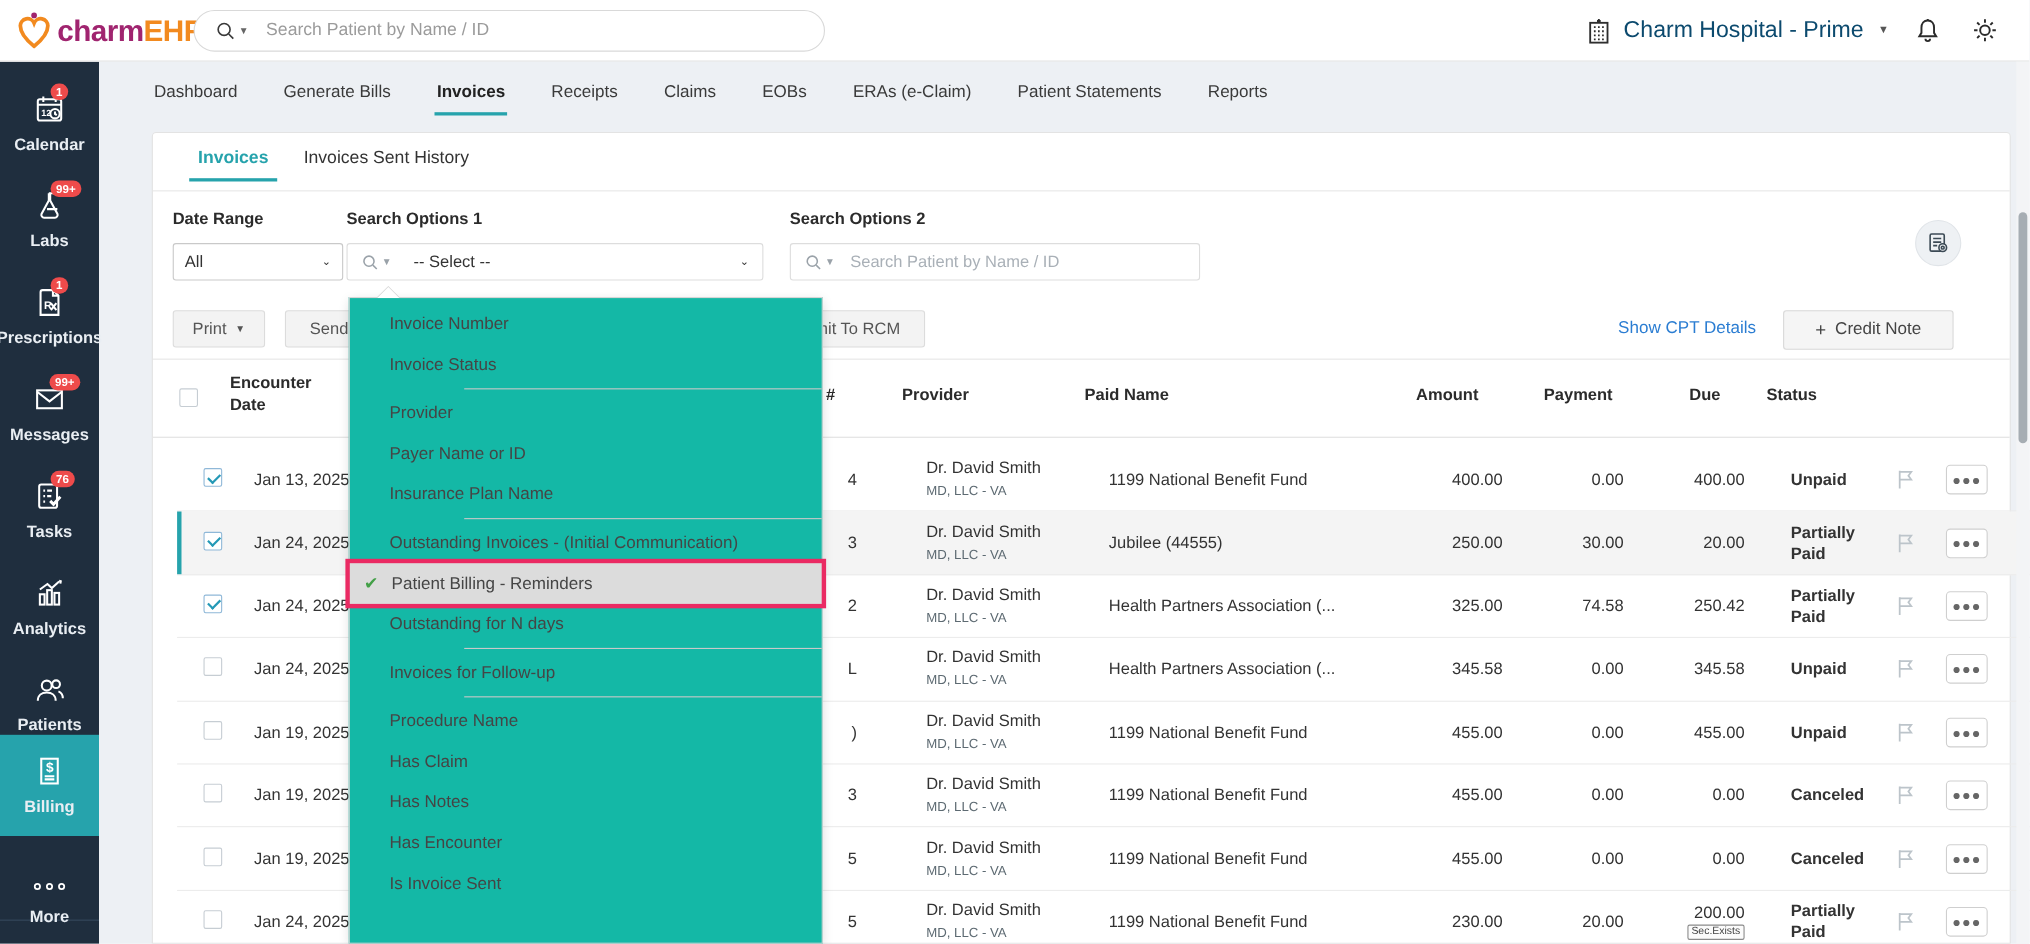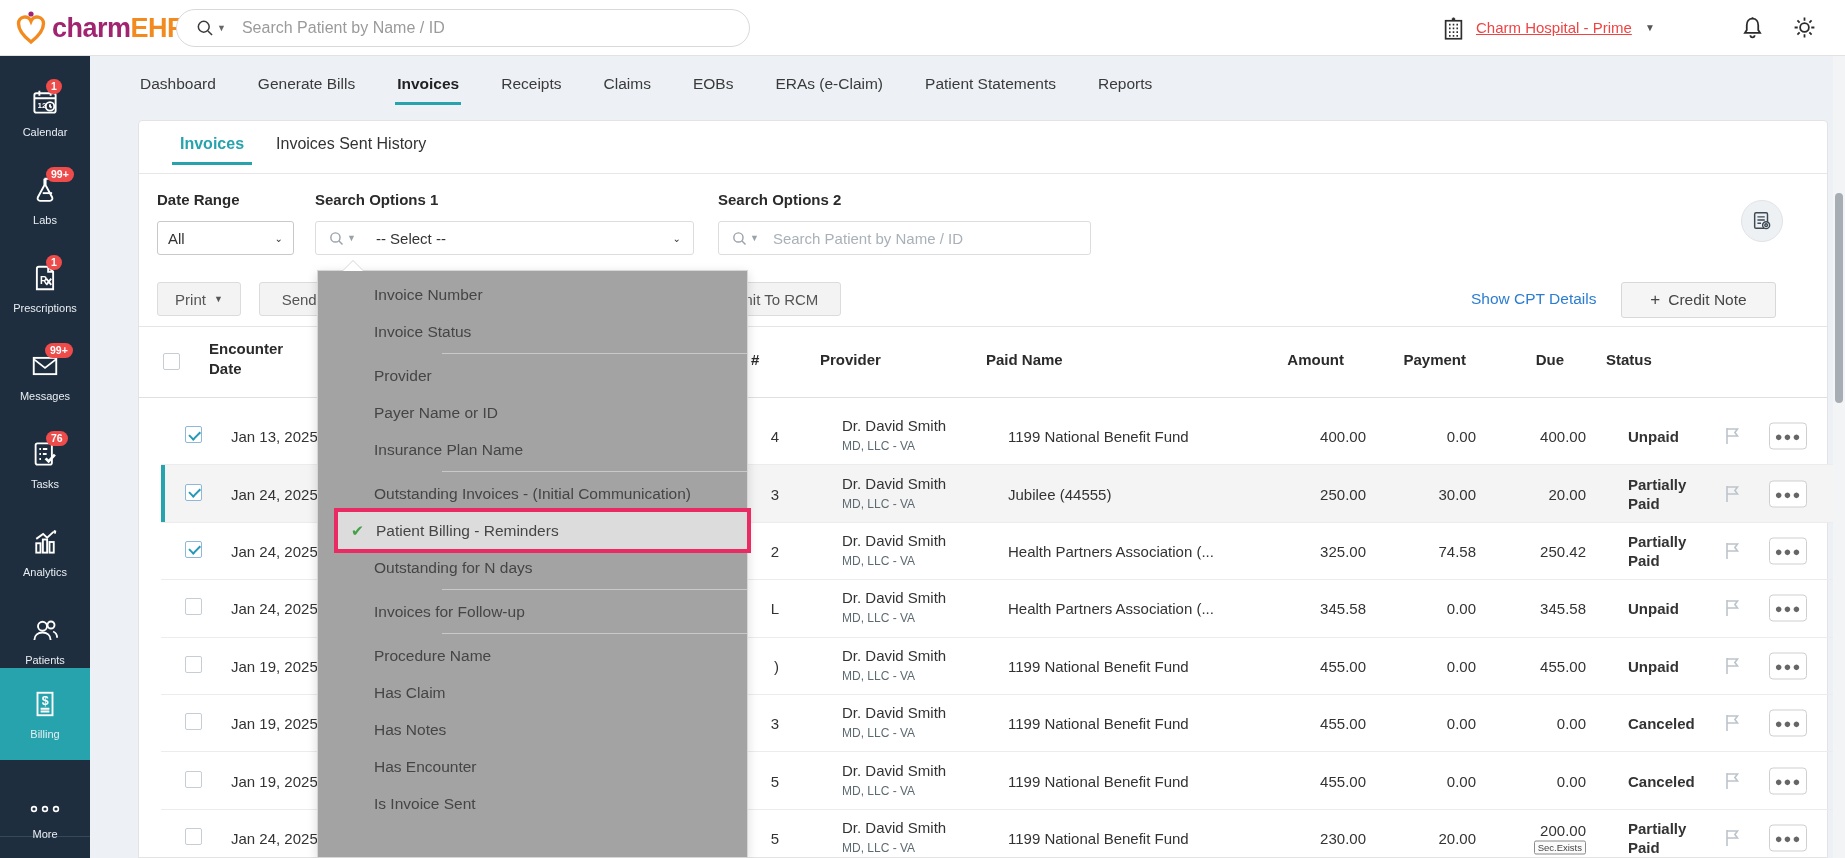--- a/index.html
+++ b/index.html
@@ -13,50 +13,50 @@
   .logo { position:absolute; left:14px; top:10px; display:flex; align-items:center; }
   .logo-heart { width:34px; height:36px; }
   .logo-text { font-size:27px; font-weight:800; letter-spacing:-0.5px; margin-left:4px; }
   .logo-charm { color:#a0246f; } .logo-ehr { color:#f28a1f; font-weight:700; }
   .top-search { position:absolute; left:176px; top:9px; width:574px; height:38px; border:1px solid #d9d9d9; border-radius:19px; background:#fff; display:flex; align-items:center; padding-left:18px; }
   .mag-combo { display:flex; align-items:center; color:#444; }
   .mag-combo .caret { font-size:9px; color:#666; margin-left:2px; }
   .top-search input { border:none; outline:none; font-size:16px; color:#444; margin-left:16px; width:440px; font-family:inherit; background:transparent; }
   .top-search input::placeholder { color:#9b9b9b; }
   .org-switch { position:absolute; left:1440px; top:14px; display:flex; align-items:center; gap:9px; }
-  .org-name { font-size:15px; color:#ef4444;text-decoration:underline; }
+  .org-name { font-size:21px; color:#0c4a6e; }
   .dd-caret { font-size:10px; color:#555; margin-left:4px; }
   .top-icon { position:absolute; top:15px; cursor:pointer; }
   .bell-icon { left:1740px; } .gear-icon { left:1792px; }
   
   .sidebar { position:absolute; left:0; top:56px; width:90px; height:802px; background:#1f2e3e; z-index:55; }
   .side-item { position:absolute; left:0; width:90px; height:84px; display:flex; flex-direction:column; align-items:center; justify-content:center; cursor:pointer; }
   .side-item .icon-wrap { position:relative; height:32px; }
-  .side-item .lbl { color:#e9eef3; font-size:11px; margin-top:7px; font-weight:400; }
+  .side-item .lbl { color:#e9eef3; font-size:15px; margin-top:7px; font-weight:700; }
   .side-item.active { background:#26a3ac; height:92px; }
   .badge { position:absolute; top:-8px; left:16px; background:#ee4b4b; color:#fff; font-size:10.5px; font-weight:700; border-radius:9px; padding:1.5px 5px; line-height:12px; white-space:nowrap; }
   .more-divider { position:absolute; left:0; top:780px; width:90px; border-top:1px solid #35495d; }
   
   .nav-row { position:absolute; left:90px; top:56px; width:1755px; height:55px; display:flex; align-items:center; padding-left:50px; gap:42px; }
   .nav-tab { font-size:15.5px; color:#3a3a3a; cursor:pointer; position:relative; white-space:nowrap; }
   .nav-tab.active { font-weight:700; color:#222; }
   .nav-tab.active::after { content:""; position:absolute; left:-2px; right:-2px; bottom:-12px; height:3px; background:#26a3ac; }
   .new-invoice-btn { position:absolute; left:1702px; top:8px; width:104px; height:37px; background:#f4a32a; border:none; border-radius:4px; color:#fff; font-size:15px; display:flex; align-items:center; justify-content:center; gap:7px; cursor:pointer; font-family:inherit; }
   .new-invoice-btn .plus { font-size:18px; font-weight:700; line-height:1; }
   
   .card { position:absolute; left:138px; top:120px; width:1690px; height:738px; background:#fff; border:1px solid #e3e3e3; border-radius:4px 4px 0 0; }
   .card-tabs { position:absolute; left:41px; top:14px; display:flex; gap:32px; }
   .card-tab { font-size:16px; color:#333; padding-bottom:12px; cursor:pointer; position:relative; white-space:nowrap; }
   .card-tab.active { color:#26a3ac; font-weight:700; }
   .card-tab.active::after { content:""; position:absolute; left:-8px; right:-8px; bottom:0; height:3px; background:#26a3ac; }
   .card-divider { position:absolute; left:0; top:52px; width:100%; border-top:1px solid #e7e7e7; }
   .filter-label { position:absolute; top:70px; font-size:15px; font-weight:700; color:#2b2b2b; }
   .fl-date { left:18px; } .fl-s1 { left:176px; } .fl-s2 { left:579px; }
   .select-box { position:absolute; top:100px; height:34px; border:1px solid #c9c9c9; border-radius:3px; background:#fff; display:flex; align-items:center; font-size:15px; color:#333; cursor:pointer; }
-  .date-range-select { left:18px; width:137px; padding:0 10px; }
+  .date-range-select { left:18px; width:155px; padding:0 10px; }
   .select-chevron { margin-left:auto; font-size:10px; color:#333; }
   .so1-select { left:176px; width:379px; border-color:#ddd; padding:0 12px; }
   .so1-select .value { margin-left:20px; }
   .so2-input { position:absolute; left:579px; top:100px; width:373px; height:34px; border:1px solid #ddd; border-radius:3px; display:flex; align-items:center; padding:0 12px; background:#fff; }
   .so2-input input { border:none; outline:none; font-size:15px; margin-left:14px; width:300px; font-family:inherit; color:#444; background:transparent; }
   .so2-input input::placeholder { color:#a9b0b7; }
   .summary-btn { position:absolute; left:1602px; top:79px; width:42px; height:42px; border-radius:50%; background:#eef1f4; border:1px solid #e0e4e8; display:flex; align-items:center; justify-content:center; cursor:pointer; }
   
   .tb-btn { position:absolute; top:161px; height:34px; background:#f3f3f3; border:1px solid #dcdcdc; border-radius:3px; color:#555; font-size:15px; display:flex; align-items:center; justify-content:center; gap:8px; cursor:pointer; font-family:inherit; white-space:nowrap; }
   .print-btn { left:18px; width:84px; }
@@ -85,21 +85,21 @@
   .sec-badge { font-size:9.5px; color:#444; border:1px solid #8a8a8a; background:#fbfbfb; border-radius:2px; padding:0 3px; margin-top:2px; line-height:12px; }
   .c-status { left:1467px; width:92px; font-weight:600; line-height:19px; }
   .c-flag { left:1563px; cursor:pointer; } .c-menu { left:1608px; }
   .menu-btn { width:38px; height:27px; border:1px solid #cfcfcf; border-radius:4px; background:#fff; color:#666; font-size:13px; letter-spacing:1px; display:flex; align-items:center; justify-content:center; cursor:pointer; }
   
   .cbx { display:inline-block; width:17px; height:17px; border:1.5px solid #c6cdd3; border-radius:2px; background:#fff; position:relative; cursor:pointer; }
   .cbx.checked { border-color:#8fb8d8; }
   .cbx.checked::after { content:""; position:absolute; left:2.5px; top:3.5px; width:9px; height:4.5px; border-left:2px solid #2499b6; border-bottom:2px solid #2499b6; transform:rotate(-45deg); }
   .th-check { position:absolute; left:24px; top:26px; }
   
-  .dd-panel { position:absolute; left:317px; top:270px; width:431px; height:588px; background:#a3a3a3; border:1px solid #d6d6d6; box-shadow:0 3px 10px rgba(0,0,0,.14); z-index:50; padding-top:5px;padding-left:20px; }
+  .dd-panel { position:absolute; left:317px; top:270px; width:431px; height:588px; background:#14b8a6; border:1px solid #d6d6d6; box-shadow:0 3px 10px rgba(0,0,0,.14); z-index:50; padding-top:5px; }
   .dd-panel::before { content:""; position:absolute; left:24px; top:-11px; border:11px solid transparent; border-top:none; border-bottom:11px solid #d6d6d6; }
   .dd-panel::after { content:""; position:absolute; left:25px; top:-10px; border:10px solid transparent; border-top:none; border-bottom:10px solid #fff; }
   .dd-item { position:relative; height:37px; line-height:37px; padding-left:36px; font-size:15.5px; color:#454545; cursor:pointer; white-space:nowrap; }
   .dd-item .check { display:none; }
   .dd-item.selected { background:#dcdcdc; box-shadow:0 0 0 4px #ea2a63; z-index:2; padding-left:13px; }
   .dd-item.selected .check { display:inline-block; width:25px; color:#43a047; font-weight:700; }
   .dd-item.divider { height:7px; padding:0; cursor:default; }
   .dd-item.divider::after { content:""; position:absolute; left:104px; right:0; top:3px; border-top:1px solid #c9c9c9; }
   
   .scroll-track { position:absolute; left:1833px; top:56px; width:12px; height:802px; background:#f3f4f6; z-index:70; }

